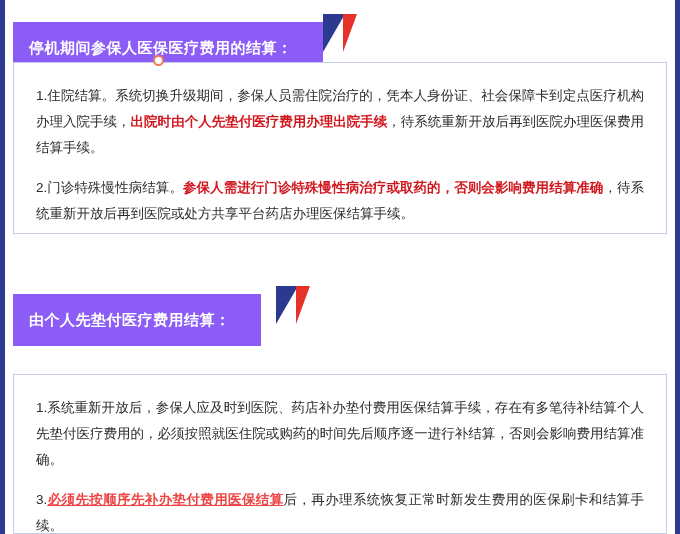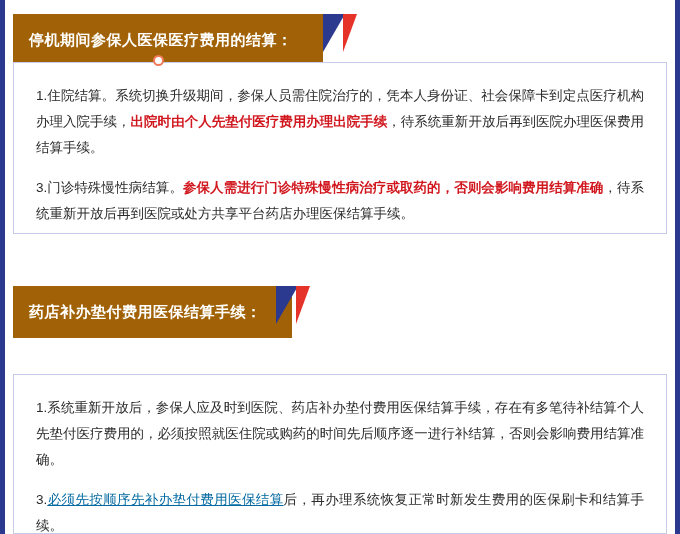--- a/index.html
+++ b/index.html
@@ -44,23 +44,23 @@
   .section.two { top: 286px; }
 
   
   .ribbon-wrap {
     position: relative;
     height: 38px;
   }
   .ribbon {
     position: absolute;
     left: 8px;
-    top: 0;
+    top: 8px;
     height: 52px;
-    background: #a16207;
+    background: #8b5cf6;
     display: flex;
     align-items: center;
     padding: 0 30px 0 16px;
     box-sizing: border-box;
   }
   .ribbon-text {
     color: #ffffff;
     font-size: 15px;
     font-weight: bold;
     letter-spacing: 0.5px;
@@ -117,22 +117,22 @@
     color: #2b2b2b;
     margin: 0 0 14px 0;
     text-align: justify;
   }
   .para:last-child { margin-bottom: 0; }
   .hl {
     color: #d1181f;
     font-weight: bold;
   }
   .hl-underline {
-    color: #0369a1;
-    font-weight: normal;
+    color: #ef4444;
+    font-weight: bold;
     text-decoration: underline;
   }
 </style>
 </head>
 <body>
 
 <div class="edge-bar left"></div>
 <div class="edge-bar right"></div>
 
 <div class="page">
@@ -144,29 +144,29 @@
       </div>
       <div class="ribbon-tail" id="tail1" style="left: 318px;"></div>
       <div class="ribbon-accent" id="accent1" style="left: 338px;"></div>
     </div>
     <div class="dot"></div>
     <div class="card one">
       <p class="para">
         <span>1.住院结算。系统切换升级期间，参保人员需住院治疗的，凭本人身份证、社会保障卡到定点医疗机构办理入院手续，</span><span class="hl">出院时由个人先垫付医疗费用办理出院手续</span><span>，待系统重新开放后再到医院办理医保费用结算手续。</span>
       </p>
       <p class="para">
-        <span>3.门诊特殊慢性病结算。</span><span class="hl">参保人需进行门诊特殊慢性病治疗或取药的，否则会影响费用结算准确</span><span>，待系统重新开放后再到医院或处方共享平台药店办理医保结算手续。</span>
+        <span>2.门诊特殊慢性病结算。</span><span class="hl">参保人需进行门诊特殊慢性病治疗或取药的，否则会影响费用结算准确</span><span>，待系统重新开放后再到医院或处方共享平台药店办理医保结算手续。</span>
       </p>
     </div>
   </div>
 
   <div class="section two">
     <div class="ribbon-wrap">
       <div class="ribbon" id="ribbon2">
-        <span class="ribbon-text">药店补办垫付费用医保结算手续：</span>
+        <span class="ribbon-text">由个人先垫付医疗费用结算：</span>
       </div>
       <div class="ribbon-tail" id="tail2" style="left: 271px;"></div>
       <div class="ribbon-accent" id="accent2" style="left: 291px;"></div>
     </div>
     <div class="card two">
       <p class="para">
         <span>1.系统重新开放后，参保人应及时到医院、药店补办垫付费用医保结算手续，存在有多笔待补结算个人先垫付医疗费用的，必须按照就医住院或购药的时间先后顺序逐一进行补结算，否则会影响费用结算准确。</span>
       </p>
       <p class="para">
         <span>3.</span><span class="hl-underline">必须先按顺序先补办垫付费用医保结算</span><span>后，再办理系统恢复正常时新发生费用的医保刷卡和结算手续。</span>

